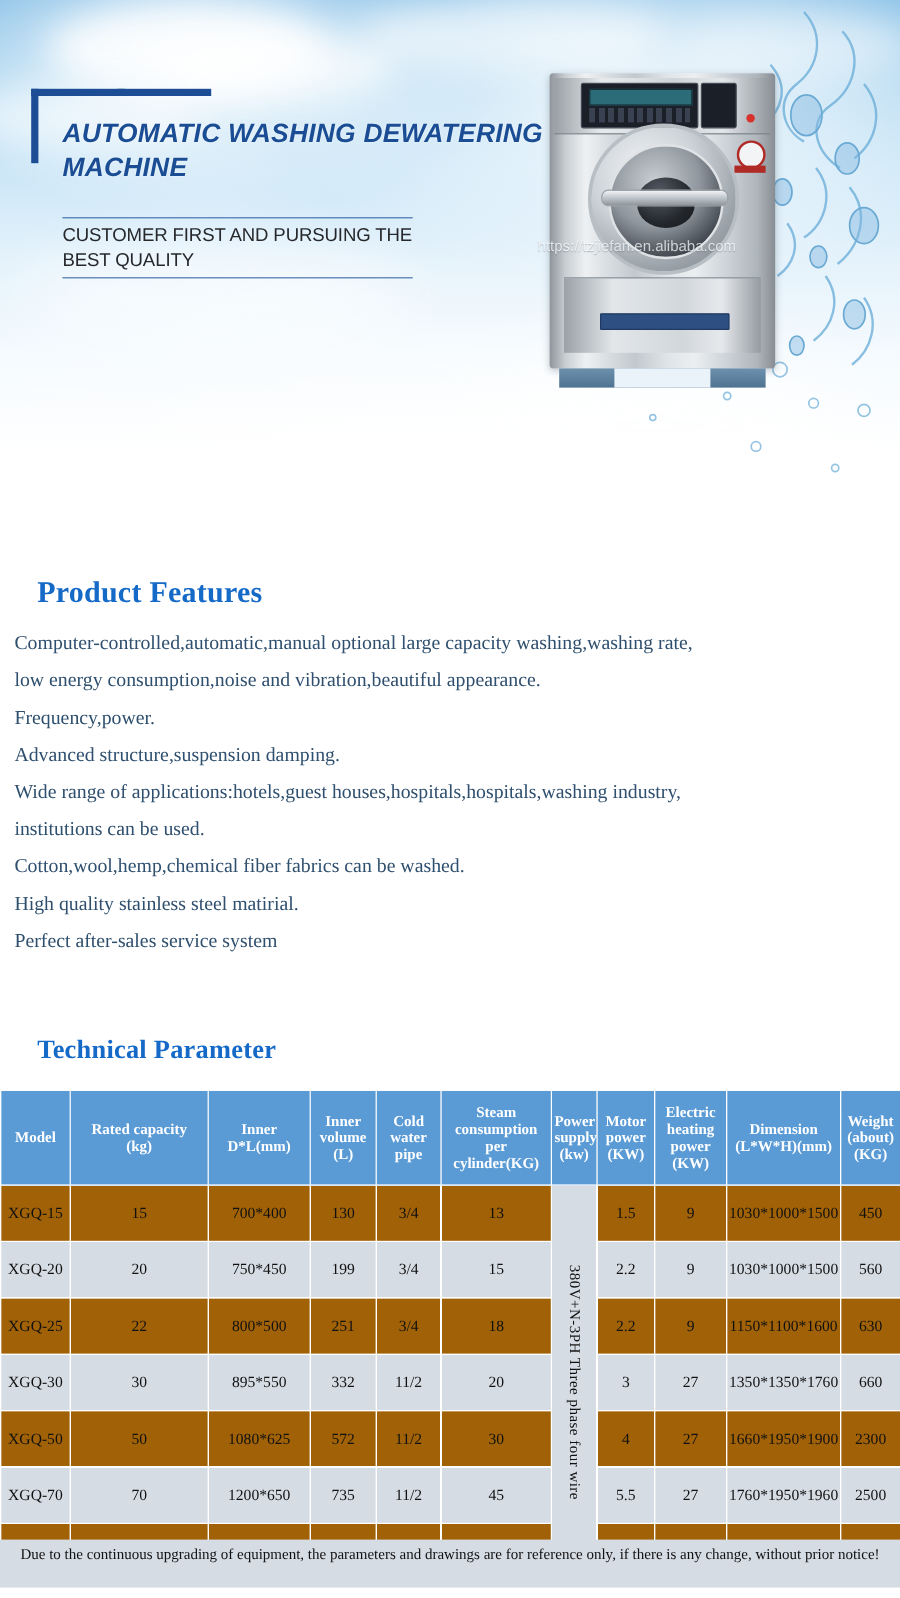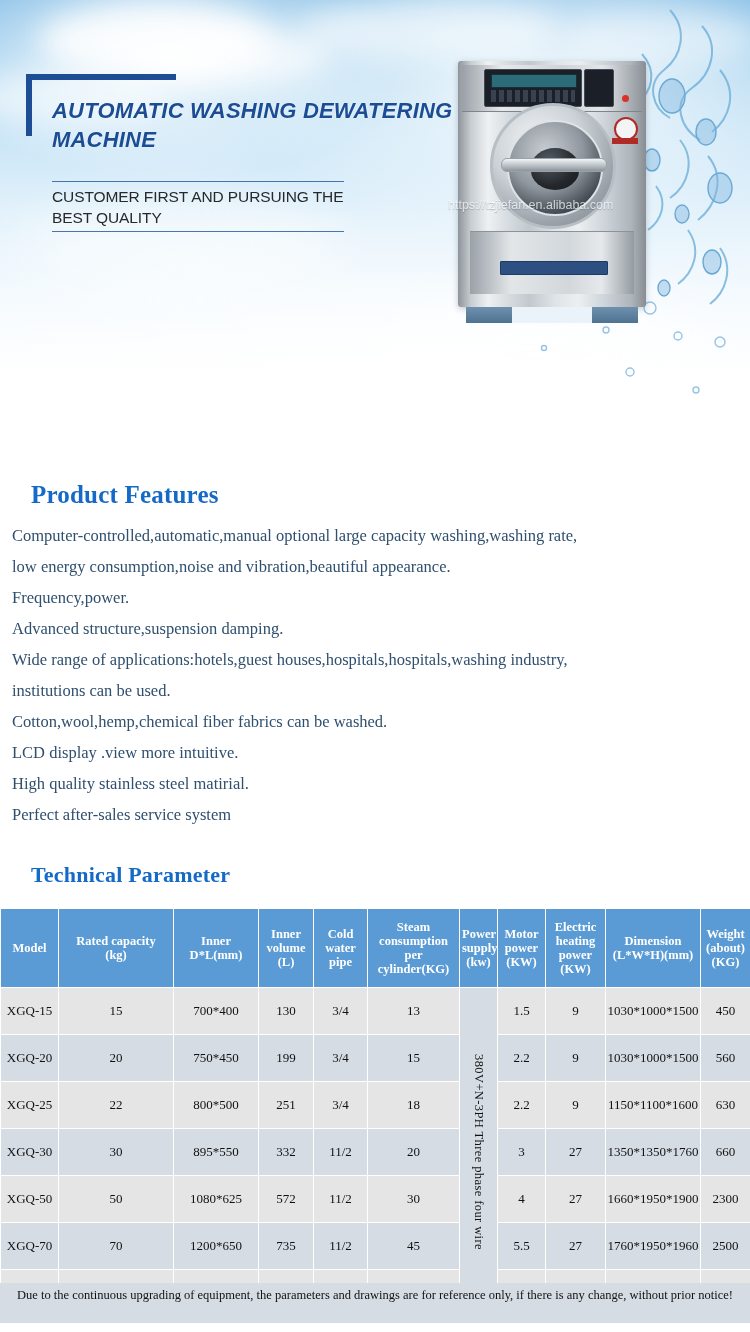--- a/index.html
+++ b/index.html
@@ -167,21 +167,21 @@
     background:#5b9bd5;color:#ffffff;font-weight:bold;
     border:1px solid #ffffff;
     padding:4px 2px;line-height:14px;height:70px;
     font-size:12.5px;vertical-align:middle;text-align:center;
   }
   table.spec td{
     border:1px solid #ffffff;
     text-align:center;height:42px;padding:2px 1px;
     font-size:13px;overflow:hidden;white-space:nowrap;
   }
-  tr.r-odd td{background:#e5e5e5;}
+  tr.r-odd td{background:#a16207;}
   tr.r-even td{background:#d6dce4;}
   td.power-cell{
     background:#d6dce4 !important;
     padding:0;width:38px;
   }
   .power-rot{
     writing-mode:vertical-rl;
     text-orientation:mixed;
     font-size:12.5px;
     letter-spacing:.4px;
@@ -287,21 +287,20 @@
 <div class="sec-h" id="features-heading">Product Features</div>
 
 <div class="feat-list" id="feature-lines">
     <div>Computer-controlled,automatic,manual optional large capacity washing,washing rate,</div>
     <div>low energy consumption,noise and vibration,beautiful appearance.</div>
     <div>Frequency,power.</div>
     <div>Advanced structure,suspension damping.</div>
     <div>Wide range of applications:hotels,guest houses,hospitals,hospitals,washing industry,</div>
     <div>institutions can be used.</div>
     <div>Cotton,wool,hemp,chemical fiber fabrics can be washed.</div>
-    <div>LCD display .view more intuitive.</div>
     <div>High quality stainless steel matirial.</div>
     <div>Perfect after-sales service system</div>
   </div>
 
 <div class="sec-h" id="tech-heading">Technical Parameter</div>
 
 <div class="tbl-wrap">
   <table class="spec">
     <colgroup>
       <col style="width:58px">

